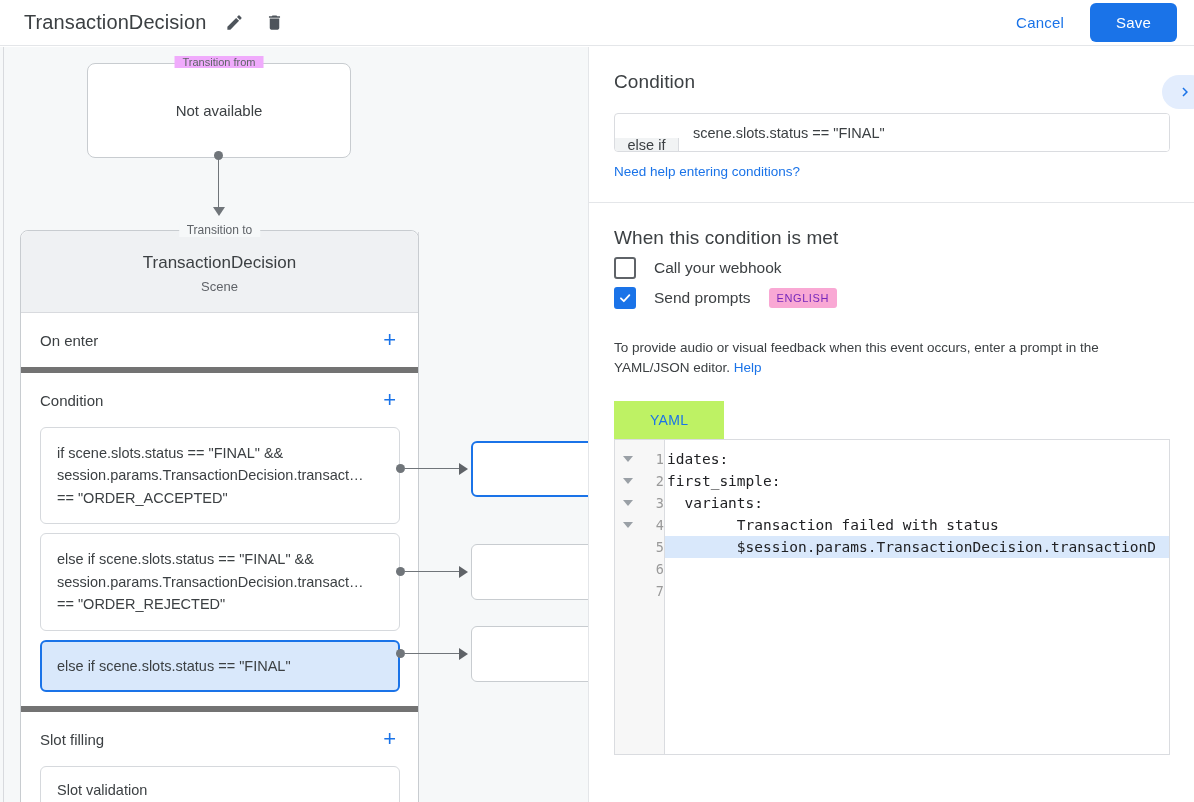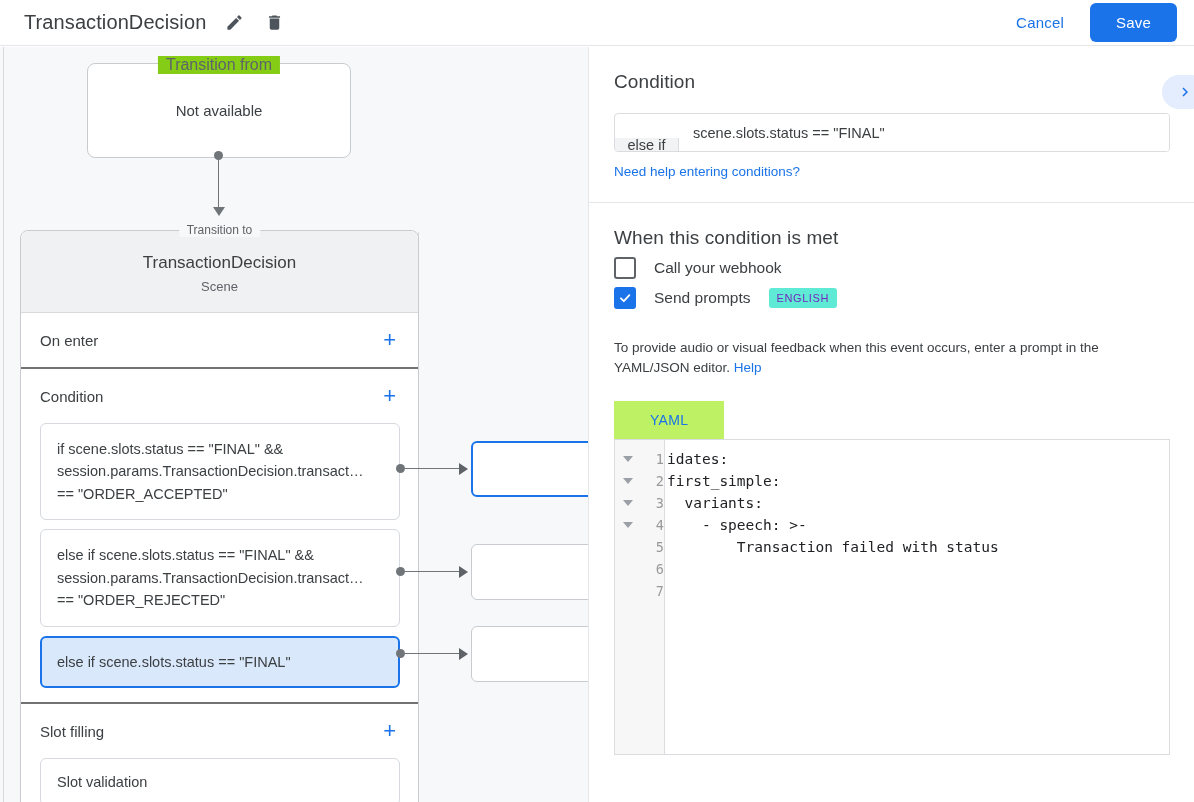--- a/index.html
+++ b/index.html
@@ -56,22 +56,22 @@
   }
 
   
   .fs {
     position: absolute;
     border: 1px solid #c8ccd0; border-radius: 8px;
     background: #fff;
   }
   .fs-legend {
     position: absolute; top: -8px; left: 50%; transform: translateX(-50%);
-    background: #84cc16; padding: 0 8px;
-    font-size: 16px; color: #5f6368; white-space: nowrap;
+    background: #f0abfc; padding: 0 8px;
+    font-size: 11px; color: #5f6368; white-space: nowrap;
   }
 
   #transition-from {
     left: 87px; top: 16px; width: 264px; height: 95px;
     display: flex; align-items: center; justify-content: center;
   }
   #transition-from .body { font-size: 15px; color: #3c4043; }
 
   .dot {
     position: absolute; width: 9px; height: 9px; border-radius: 50%;
@@ -99,21 +99,21 @@
     position: relative;
   }
   .scene-head .title { font-size: 17px; color: #3c4043; }
   .scene-head .sub { font-size: 13px; color: #5f6368; margin-top: 6px; }
   .scene-legend {
     position: absolute; top: -8px; left: 50%; transform: translateX(-50%);
     background: #f6f8f9; padding: 0 8px;
     font-size: 12px; color: #5f6368; white-space: nowrap;
   }
 
-  .section { border-bottom: 2px solid #737373; }
+  .section { border-bottom: 6px solid #737373; }
   .section-head {
     display: flex; align-items: center; justify-content: space-between;
     padding: 16px 18px 16px 19px;
   }
   .section-head .label { font-size: 15px; color: #3c4043; }
   .plus {
     color: #1a73e8; font-size: 22px; line-height: 1;
     cursor: pointer; user-select: none; padding: 0 4px;
   }
   .section-body { padding: 0 18px 14px 19px; }
@@ -200,21 +200,21 @@
   }
   .chk.on {
     background: #1a73e8; border-color: #1a73e8;
     display: flex; align-items: center; justify-content: center;
   }
   .chk.on svg { stroke: #fff; }
   .chk-label {
     margin-left: 18px; font-size: 15.5px; color: #3c4043; font-weight: 500;
   }
   .badge {
-    margin-left: 18px; background: #5eead4; color: #7627bb;
+    margin-left: 18px; background: #f9a8d4; color: #7627bb;
     font-size: 11px; letter-spacing: .6px; padding: 4px 8px; border-radius: 3px;
   }
   .helper {
     margin-top: 29px; font-size: 13.5px; color: #3c4043; line-height: 1.5;
     max-width: 560px;
   }
   .helper a { color: #1a73e8; cursor: pointer; text-decoration: none; }
 
   
   .tabs { display: flex; margin-top: 22px; }
@@ -420,21 +420,21 @@
           <div>3</div>
           <div>4</div>
           <div>5</div>
           <div>6</div>
           <div>7</div>
         </div>
         <div class="code">
           <div class="ln tk-key">idates:</div>
           <div class="ln tk-key">first_simple:</div>
           <div class="ln tk-key">  variants:</div>
-          <div class="ln tk-key">    - speech: &gt;-</div>
           <div class="ln">        Transaction failed with status</div>
+          <div class="ln hl">        $session.params.TransactionDecision.transactionD</div>
           <div class="ln"></div>
         </div>
       </div>
     </div>
   </div>
 
 </div>
 
 </body></html>

